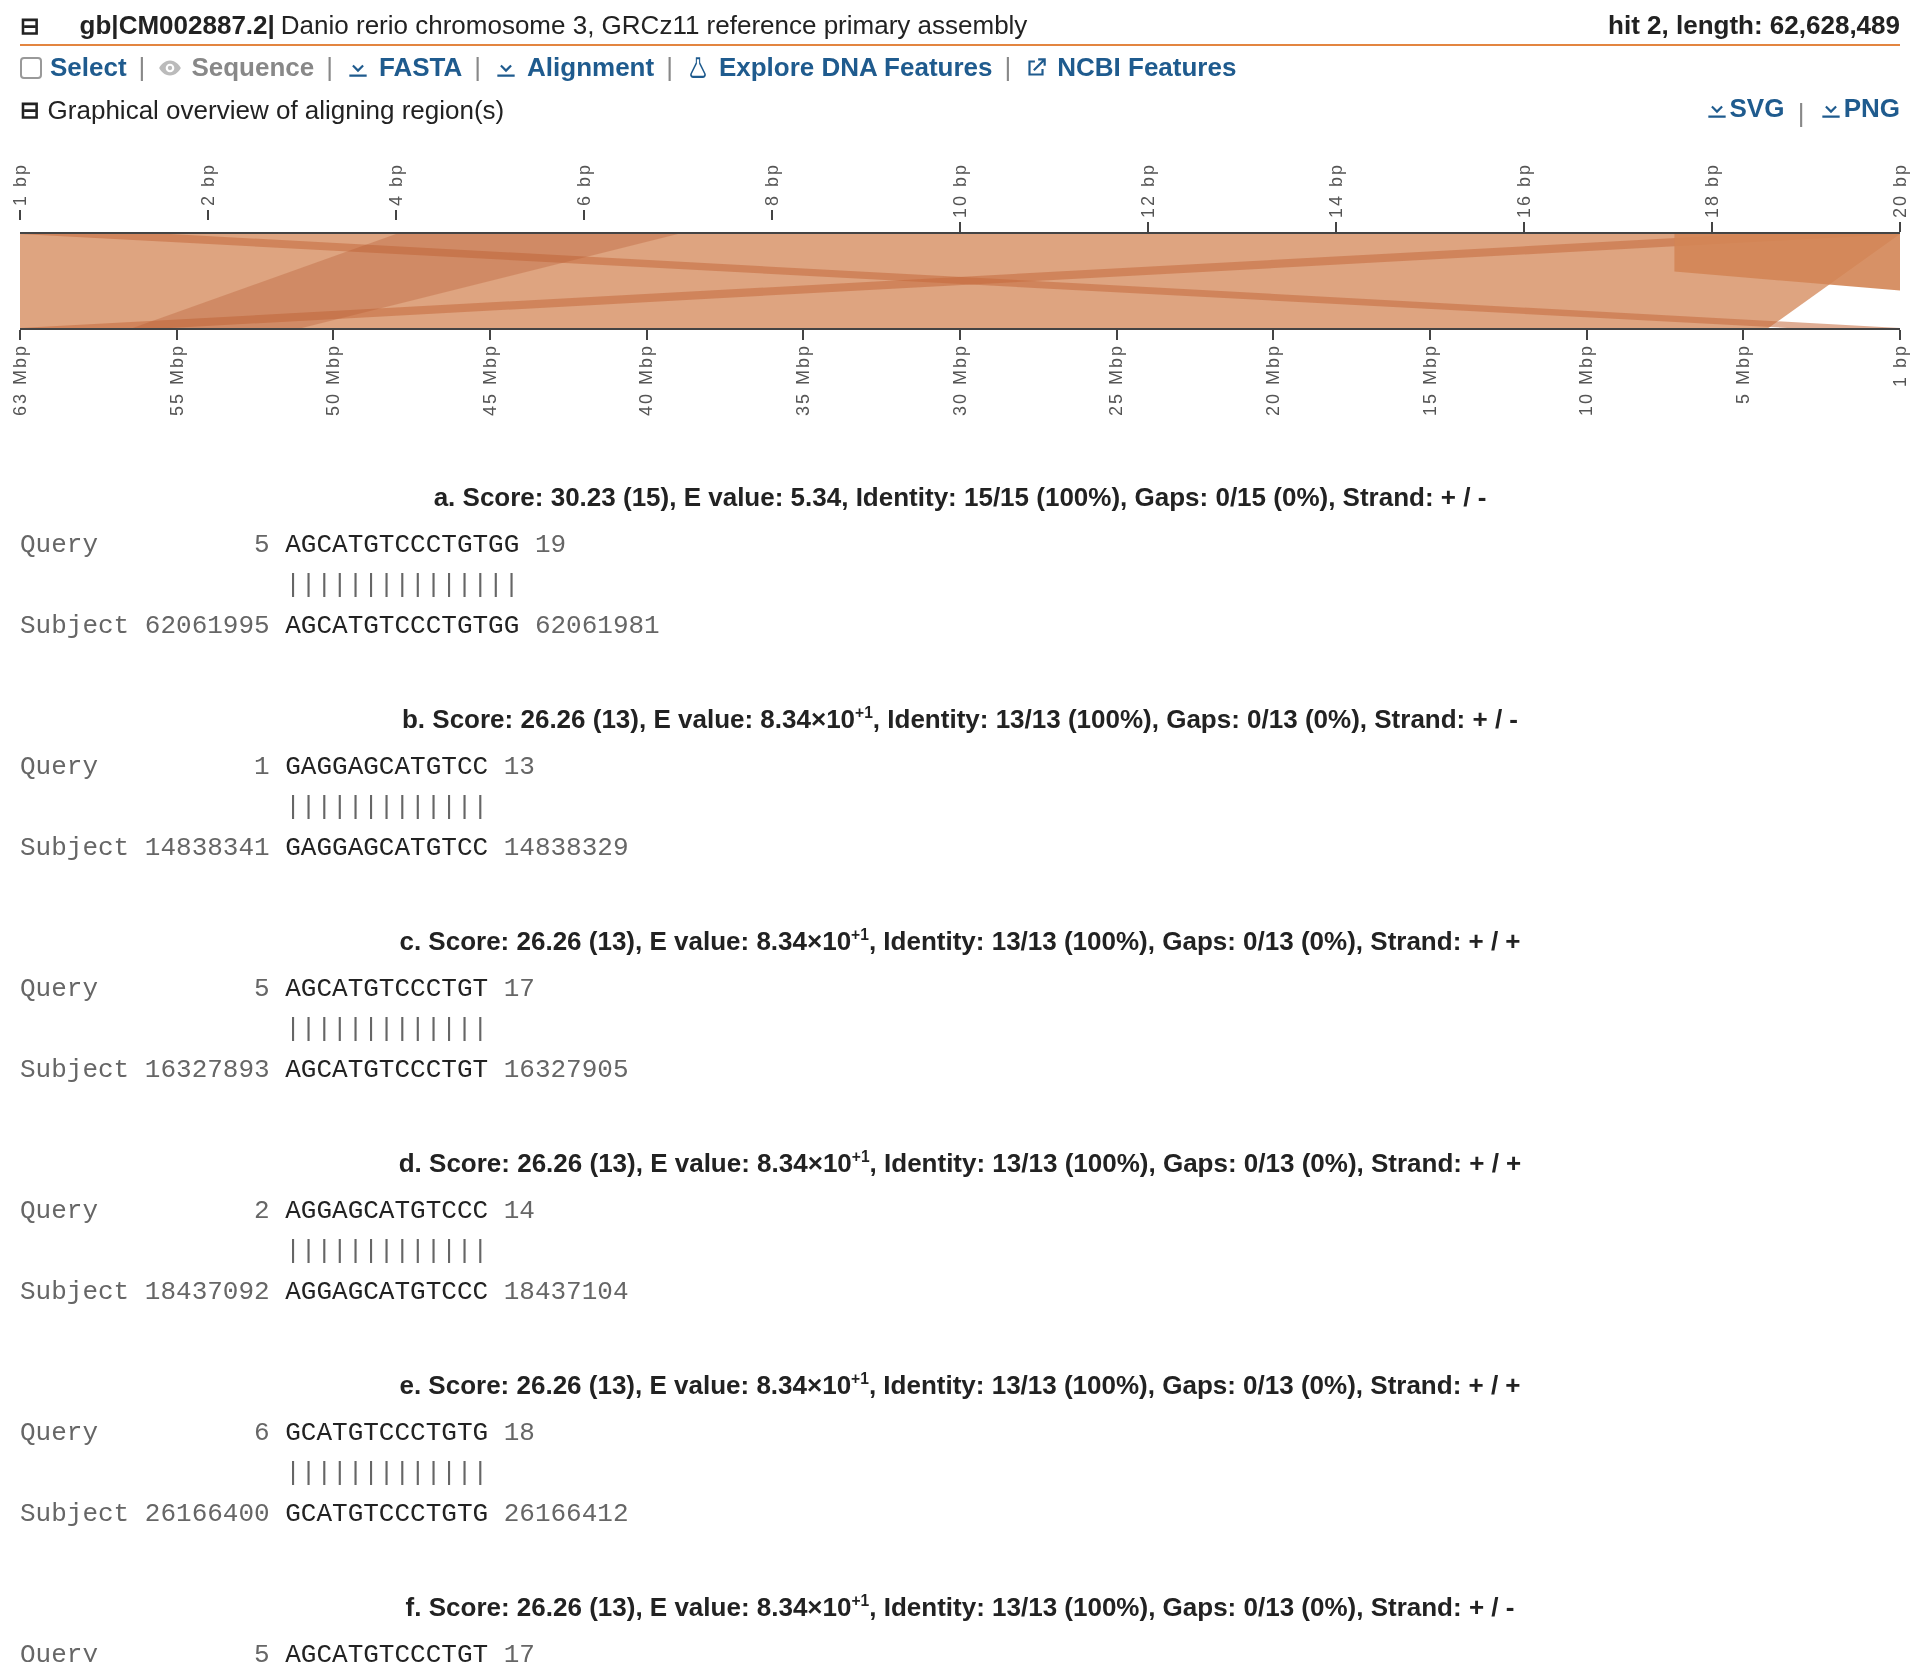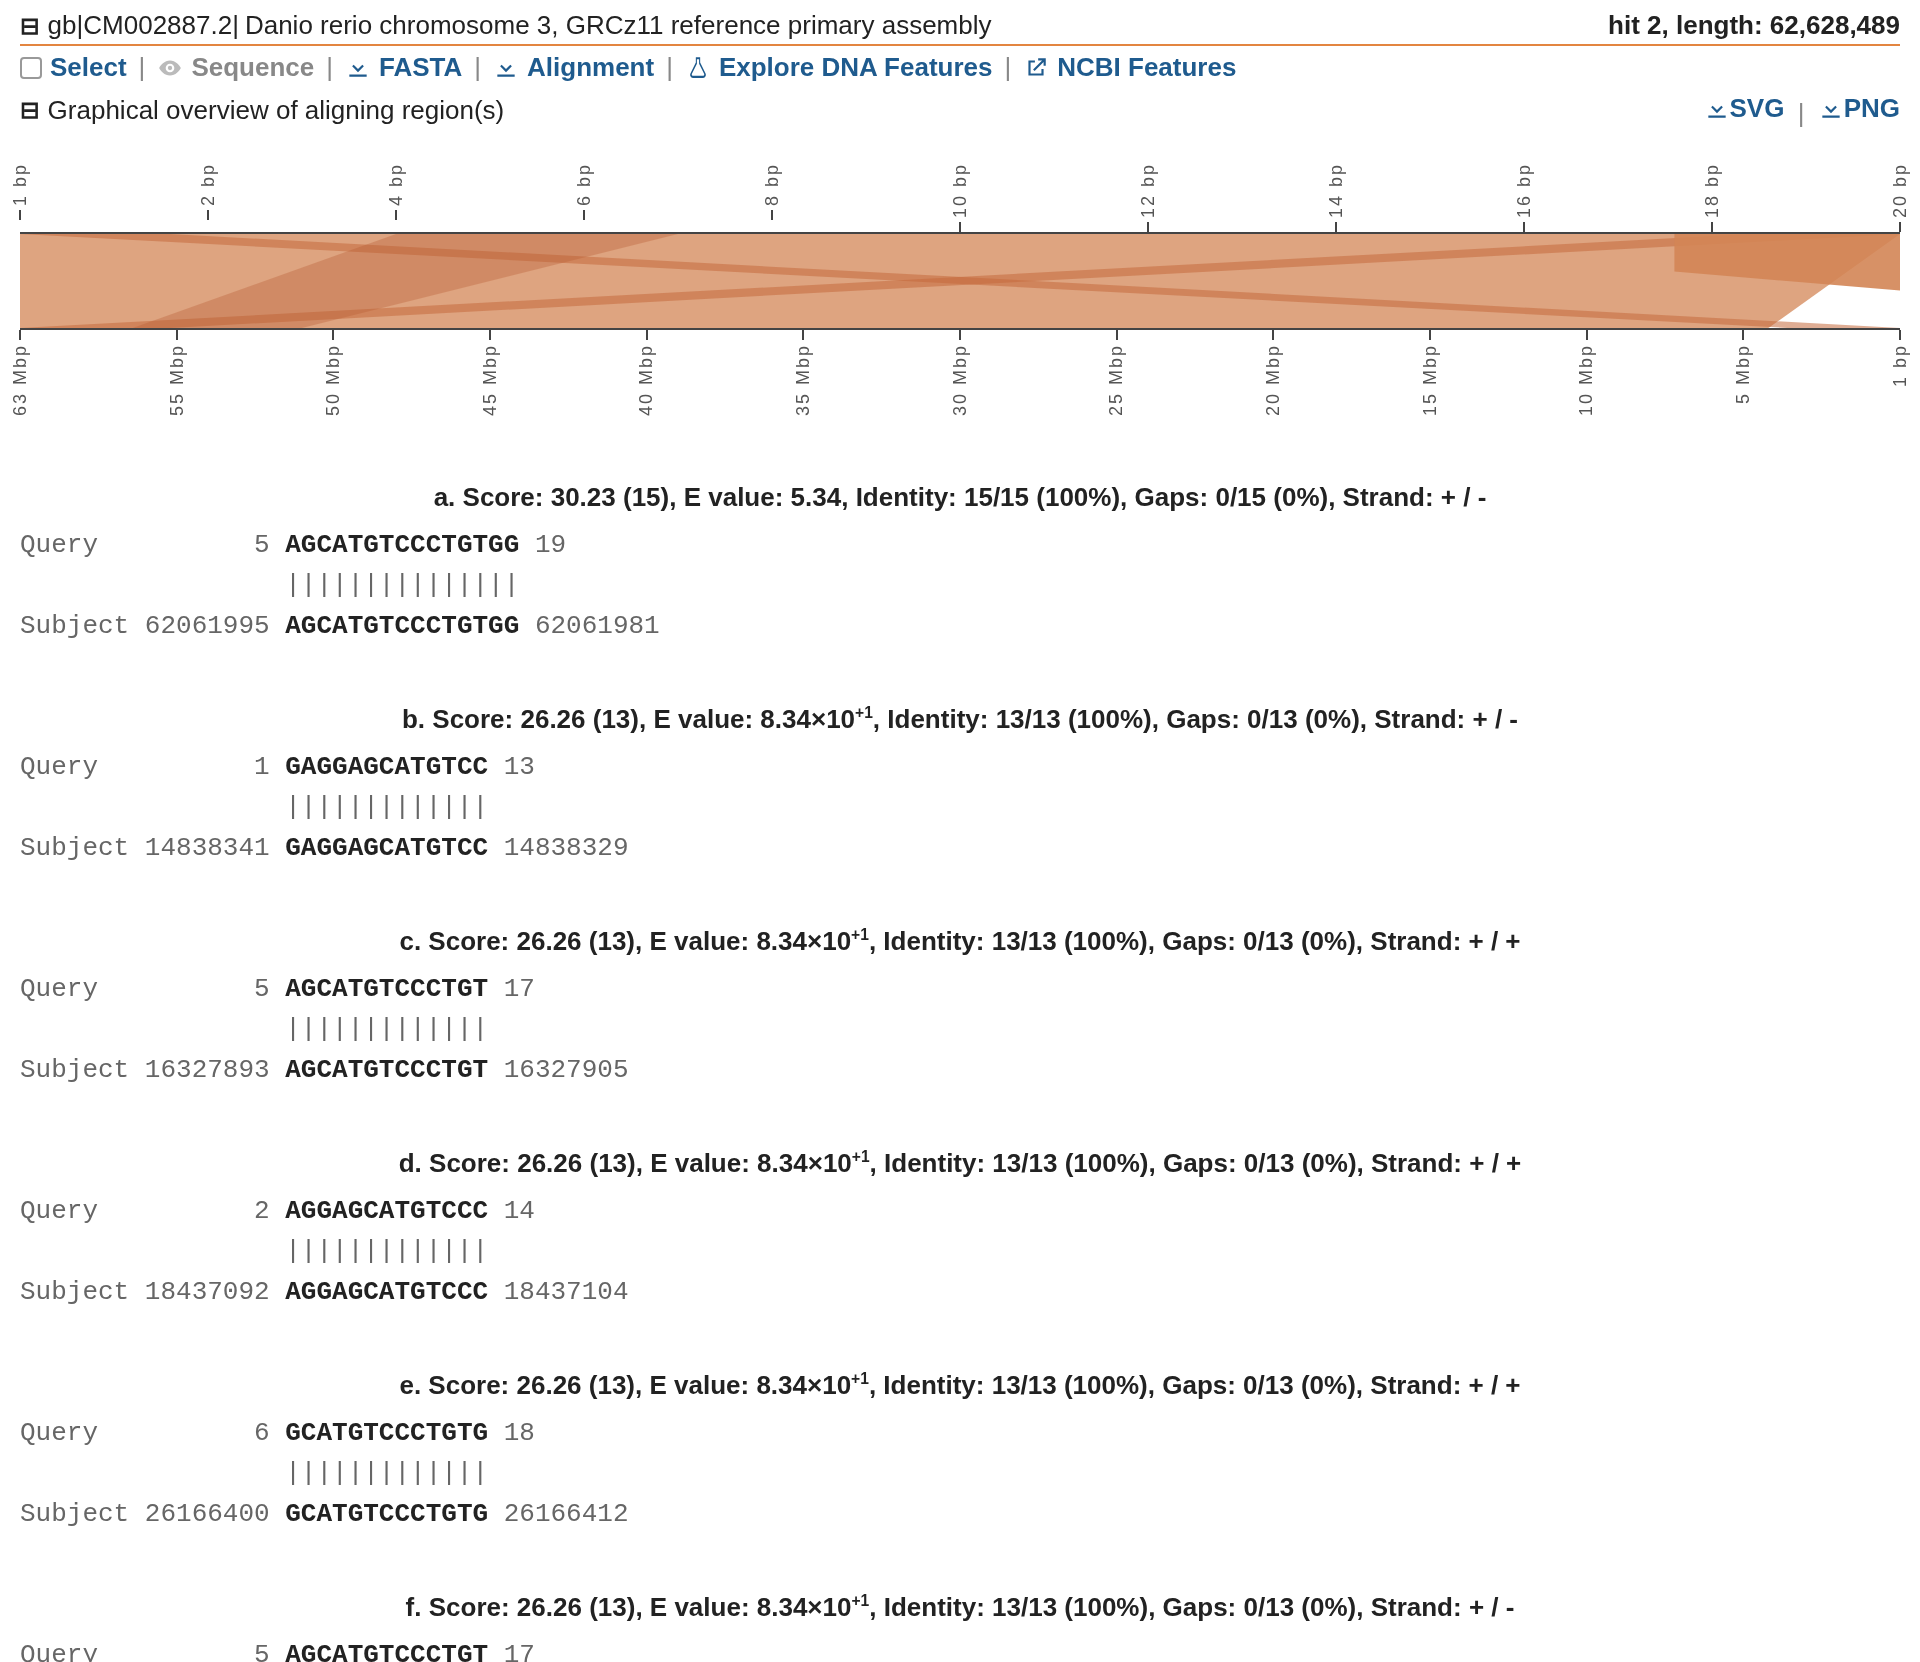--- a/index.html
+++ b/index.html
@@ -39,21 +39,22 @@
     align-items: baseline;
     gap: 6px;
     font-weight: 400;
   }
   .hit-header .left .toggler {
     font-weight: 700;
     font-size: 0.9em;
     margin-right: 2px;
   }
   .hit-header .left .acc {
-    font-weight: 400;
+    font-weight: 700;
+    margin-left: 32px;
   }
   .hit-header .right {
     font-weight: 700;
   }
 
   .toolbar {
     display: flex;
     gap: 12px;
     padding: 4px 0;
     flex-wrap: wrap;
@@ -173,21 +174,21 @@
   .aln-block {
     font-family: "Courier New", monospace;
     font-size: 26px;
     color: #666;
     line-height: 1.55;
     white-space: pre;
     margin-top: 10px;
   }
   .aln-block .seq {
     color: var(--ink);
-    font-weight: 700;
+    font-weight: 400;
   }
 </style>
 </head>
 <body>
 <div class="page">
 
 <div class="hit-header">
   <div class="left">
     <span class="toggler">⊟</span>
     <span class="acc">gb|CM002887.2|</span>

